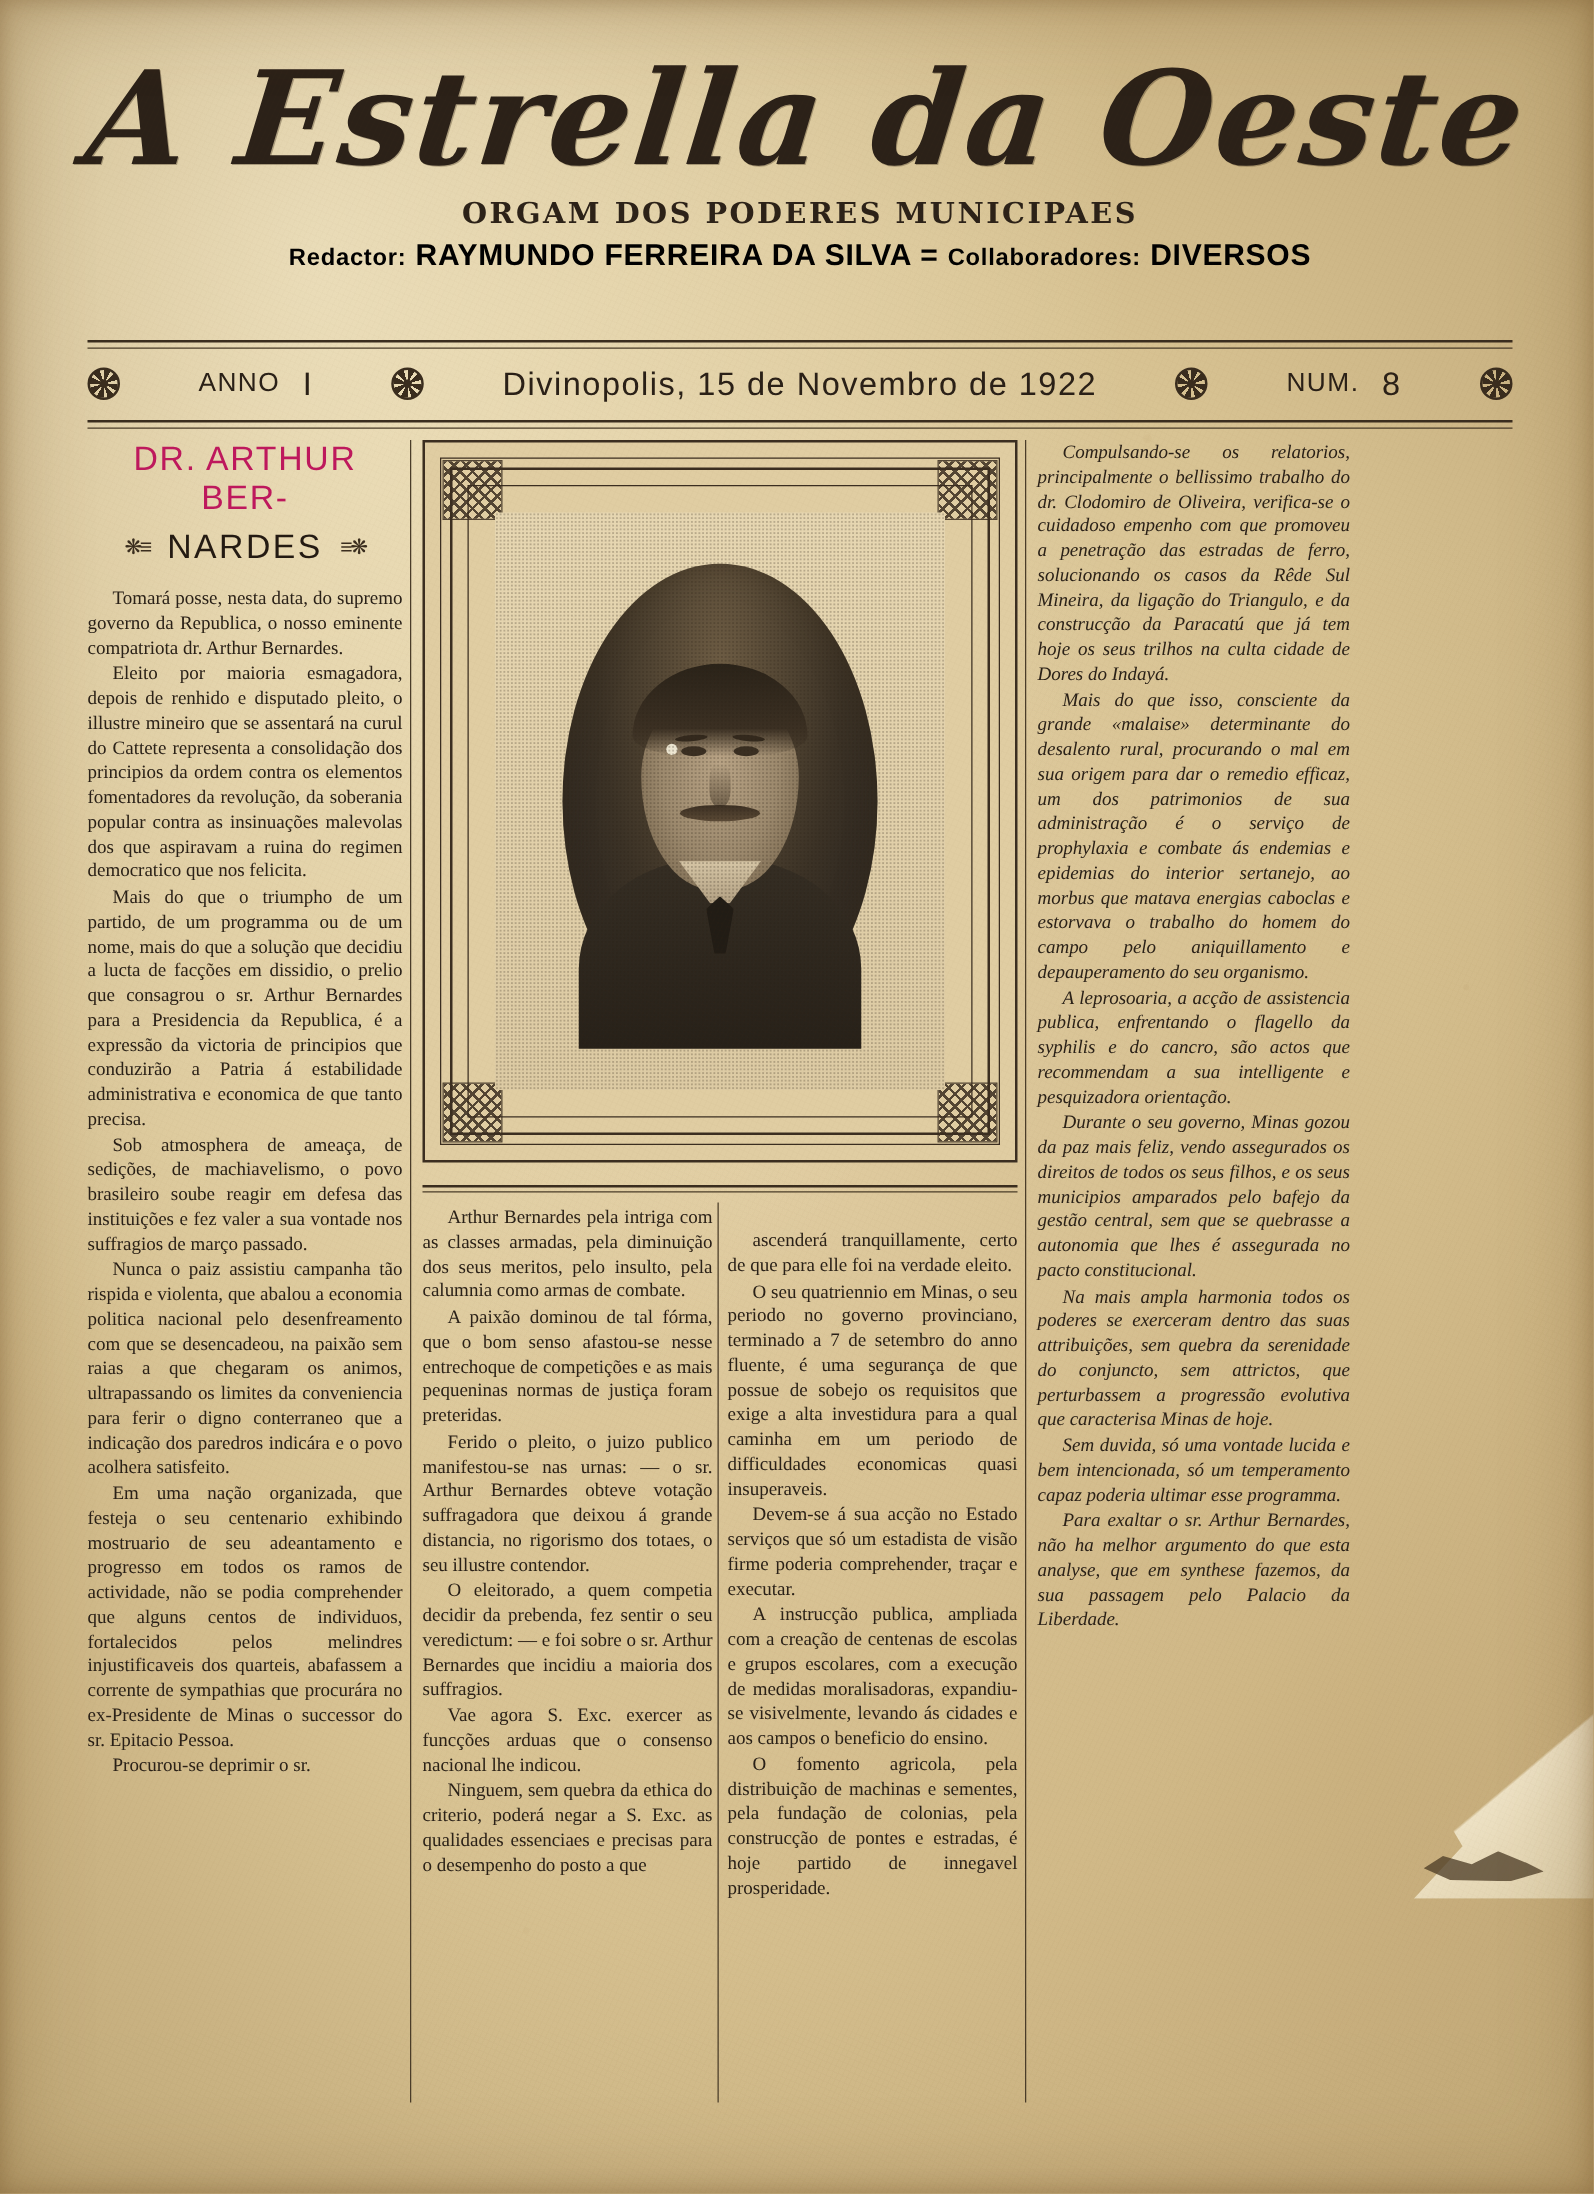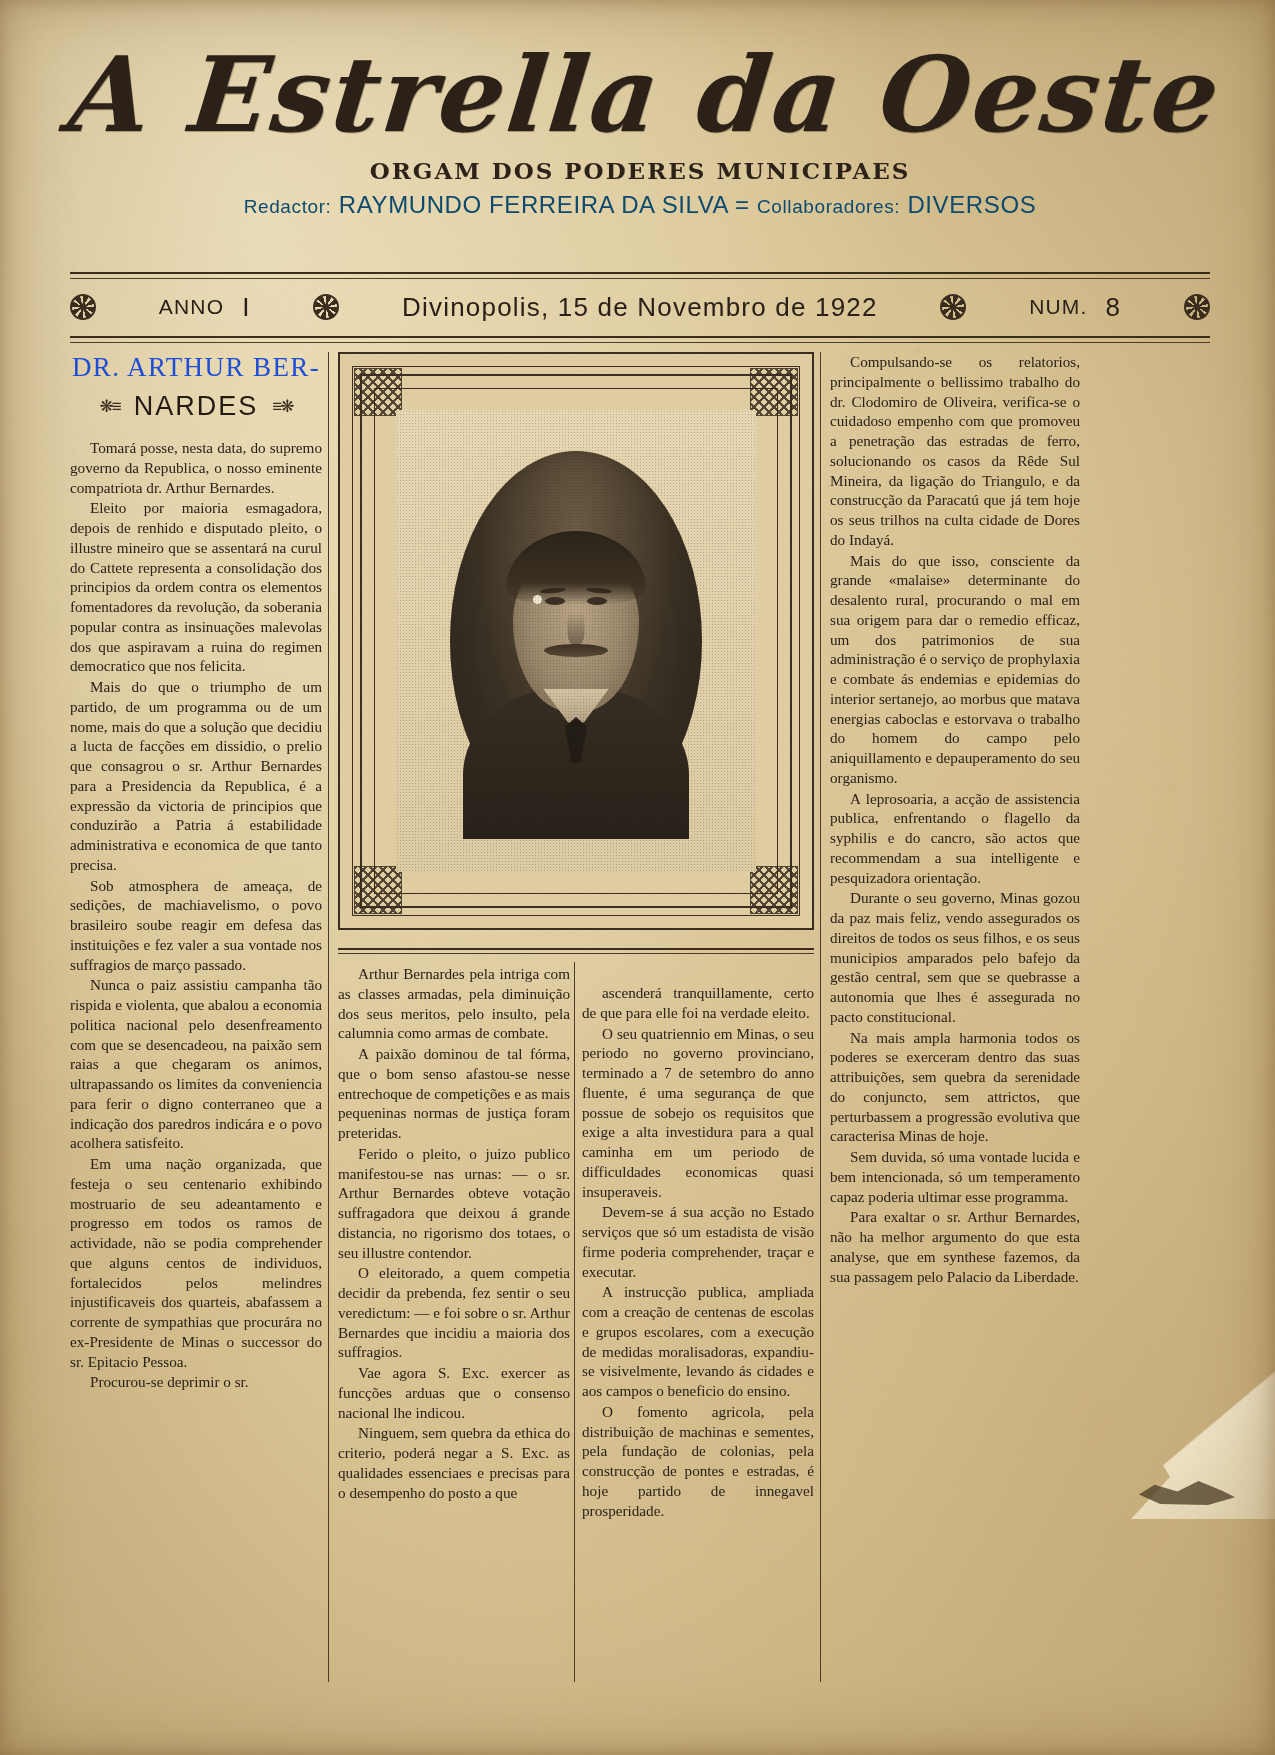--- a/index.html
+++ b/index.html
@@ -72,22 +72,23 @@
     font-weight: bold;
     font-size: 23px;
     letter-spacing: 2px;
     color: #2c2218;
   }
   .credits {
     margin-top: 7px;
     font-family: "Liberation Sans", sans-serif;
     font-size: 24px;
     letter-spacing: 0.6px;
-    color: #0c4a6e;
+    color: #000000;
     white-space: nowrap;
+    font-weight: bold;
   }
   .credits .sc { font-size: 19px; }
 
   
   .rule {
     position: absolute;
     left: 70px; width: 1140px;
     background: #3a2d1e;
   }
   .rule.thin { height: 2px; }
@@ -137,34 +138,34 @@
     font-size: 15.2px;
     line-height: 1.30;
     text-align: justify;
     hyphens: auto;
   }
   .col p { margin: 0 0 1px 0; text-indent: 20px; }
 
   .col-left  { left: 0px;    width: 252px; }
   .col-mid-a { left: 268px;  width: 232px; top: 612px; }
   .col-mid-b { left: 512px;  width: 232px; top: 612px; margin-top: 19px; }
-  .col-right { left: 760px;  width: 250px; }
+  .col-right { left: 760px;  width: 250px; font-style: italic; }
 
   .vsep {
     position: absolute;
     width: 1px;
     background: #4a3c29;
   }
 
   .headline {
-    font-family: Liberation Serif, serif;
+    font-family: Liberation Sans, sans-serif;
     font-size: 27px;
     letter-spacing: 1.4px;
     text-align: center;
-    color: #1d4ed8;
+    color: #be185d;
     margin: 0 0 2px 0;
     line-height: 1.15;
     text-indent: 0;
   }
   .headline2 {
     font-family: "Liberation Sans", sans-serif;
     font-size: 27px;
     letter-spacing: 2px;
     text-align: center;
     color: #231a12;

